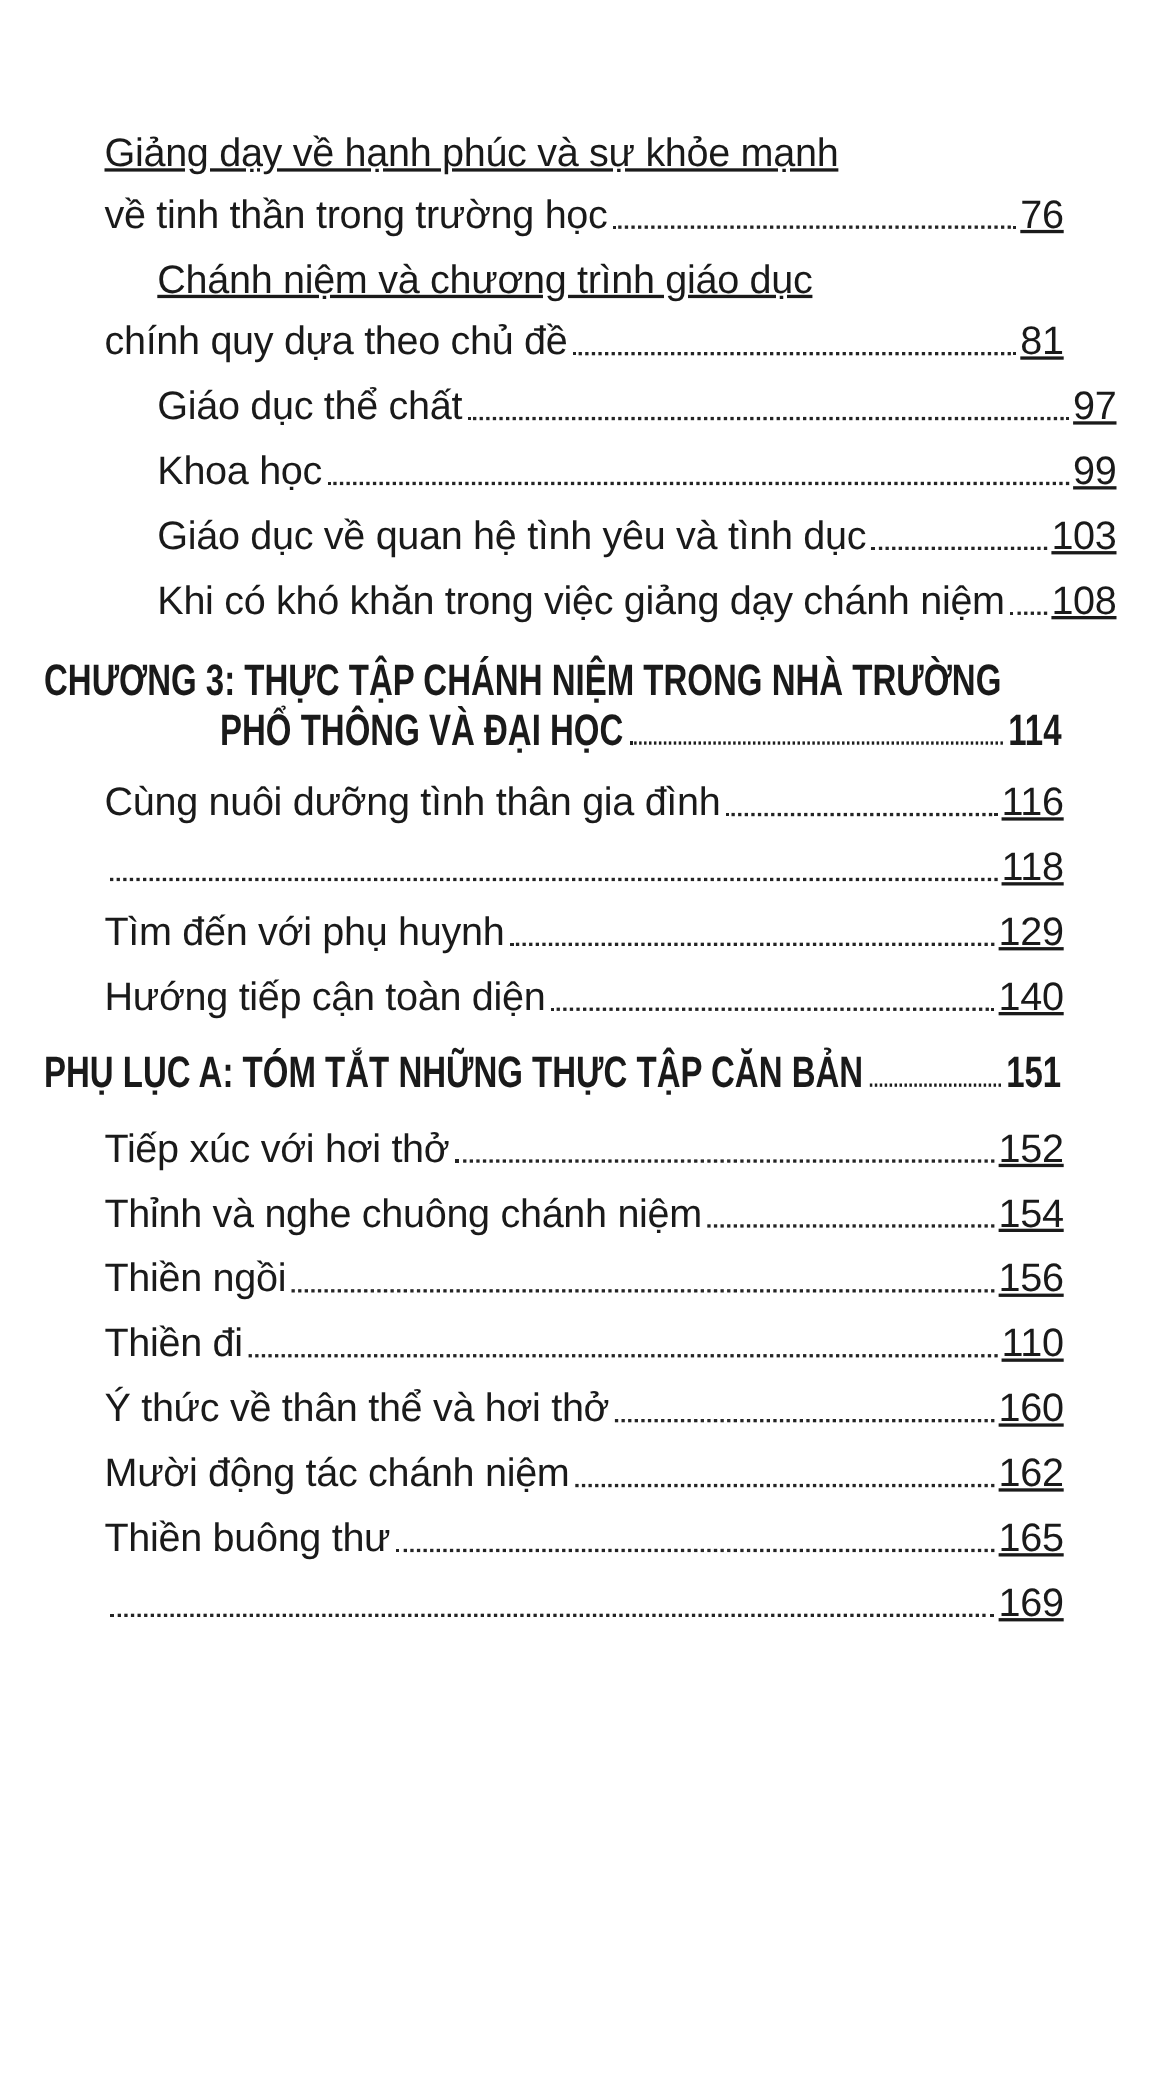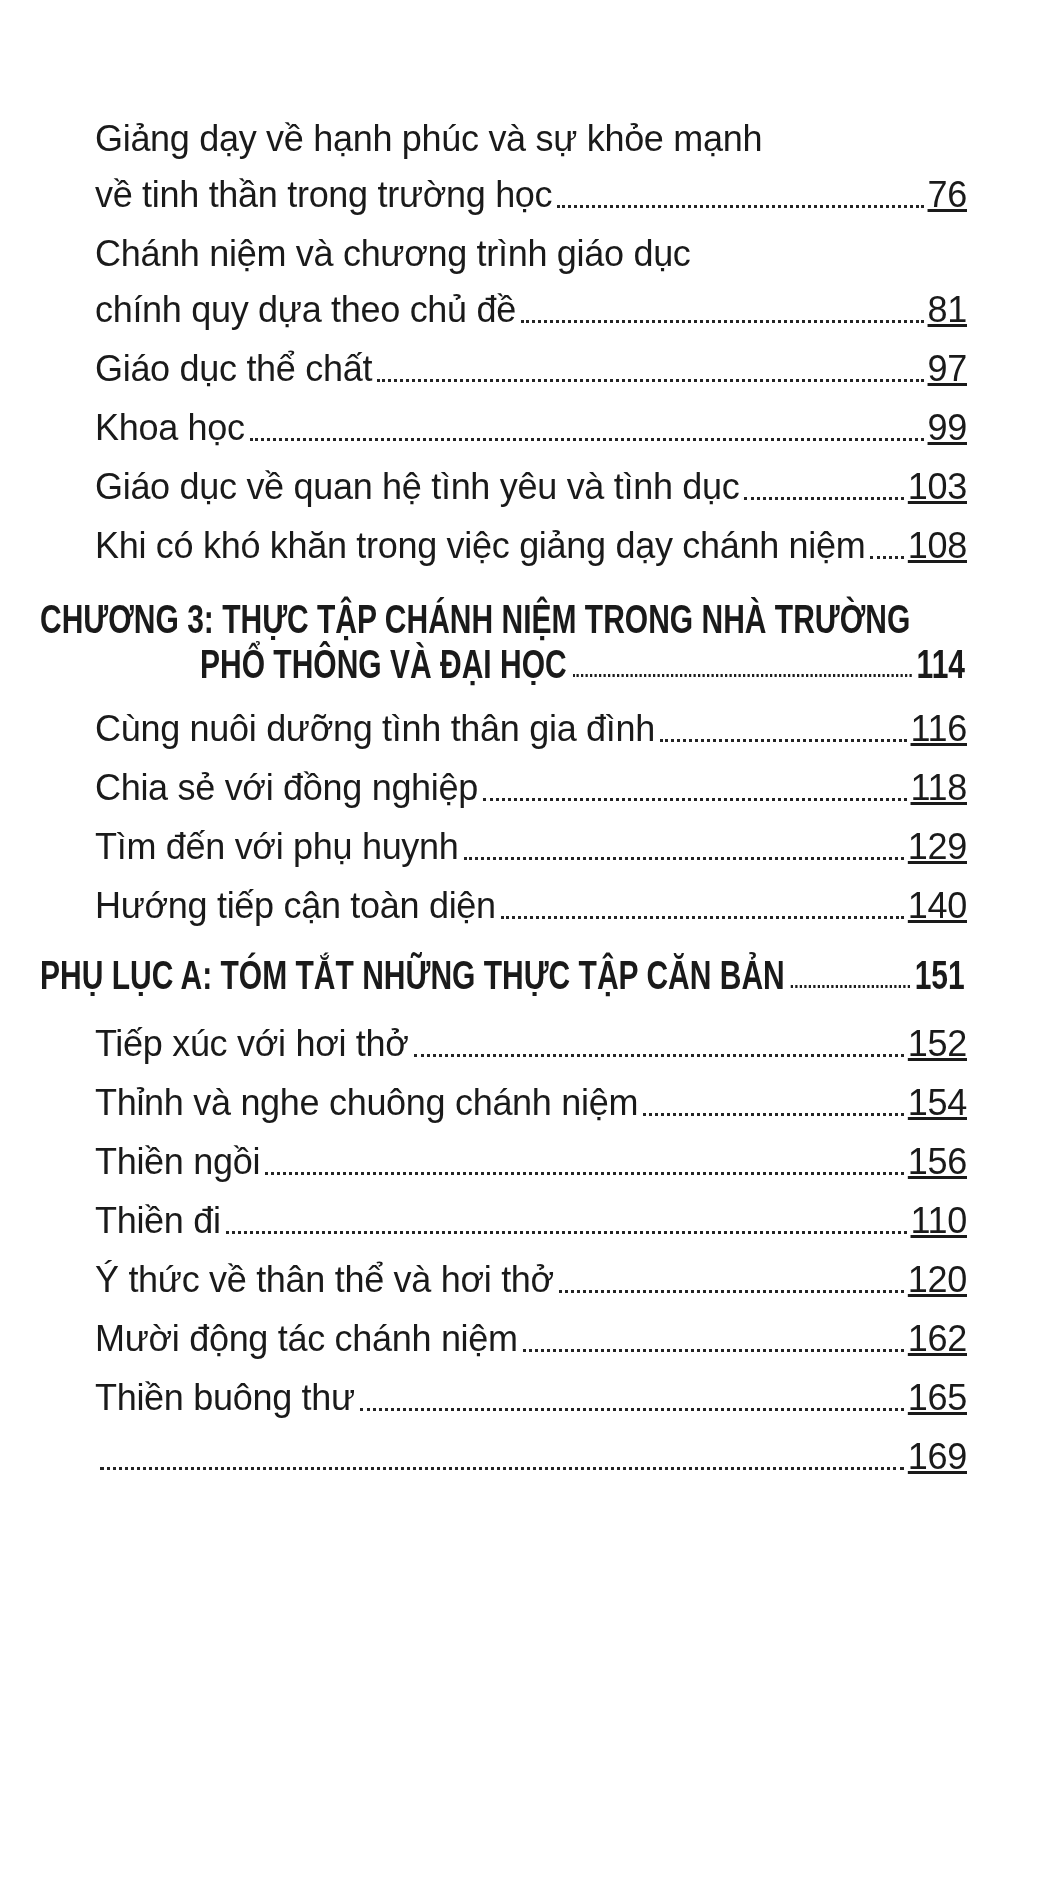--- a/index.html
+++ b/index.html
@@ -35,23 +35,23 @@
   .row .label { flex: 0 0 auto; }
   .row .leader {
     flex: 1 1 auto;
     min-width: 20px;
     align-self: flex-end;
     margin: 0 4px 8px 5px;
     border-bottom: 3px dotted #242424;
   }
   .row .pagenum { flex: 0 0 auto; text-decoration: underline; }
   
-  .row.wrap-first { margin-bottom: 14px; }
-  
-  .row.gap-lg { margin-top: 8px; }
+  .row.wrap-first { margin-bottom: 14px; text-decoration: underline; }
+  
+  .row.gap-lg { margin-top: 8px; margin-left: 48px; }
   
   .chapter-line1 {
     margin: 30px 0 0 -55px;
     font-size: 40px;
     line-height: 44px;
     font-weight: 700;
     white-space: nowrap;
     transform: scaleX(0.75);
     transform-origin: 0 50%;
   }
@@ -143,21 +143,20 @@
     <span class="pagenum">114</span>
   </div>
 
   <div class="row">
     <span class="label">Cùng nuôi dưỡng tình thân gia đình</span>
     <span class="leader"></span>
     <span class="pagenum">116</span>
   </div>
 
   <div class="row">
-    <span class="label">Chia sẻ với đồng nghiệp</span>
     <span class="leader"></span>
     <span class="pagenum">118</span>
   </div>
 
   <div class="row">
     <span class="label">Tìm đến với phụ huynh</span>
     <span class="leader"></span>
     <span class="pagenum">129</span>
   </div>
 
@@ -194,21 +193,21 @@
 
   <div class="row">
     <span class="label">Thiền đi</span>
     <span class="leader"></span>
     <span class="pagenum">110</span>
   </div>
 
   <div class="row">
     <span class="label">Ý thức về thân thể và hơi thở</span>
     <span class="leader"></span>
-    <span class="pagenum">120</span>
+    <span class="pagenum">160</span>
   </div>
 
   <div class="row">
     <span class="label">Mười động tác chánh niệm</span>
     <span class="leader"></span>
     <span class="pagenum">162</span>
   </div>
 
   <div class="row">
     <span class="label">Thiền buông thư</span>

